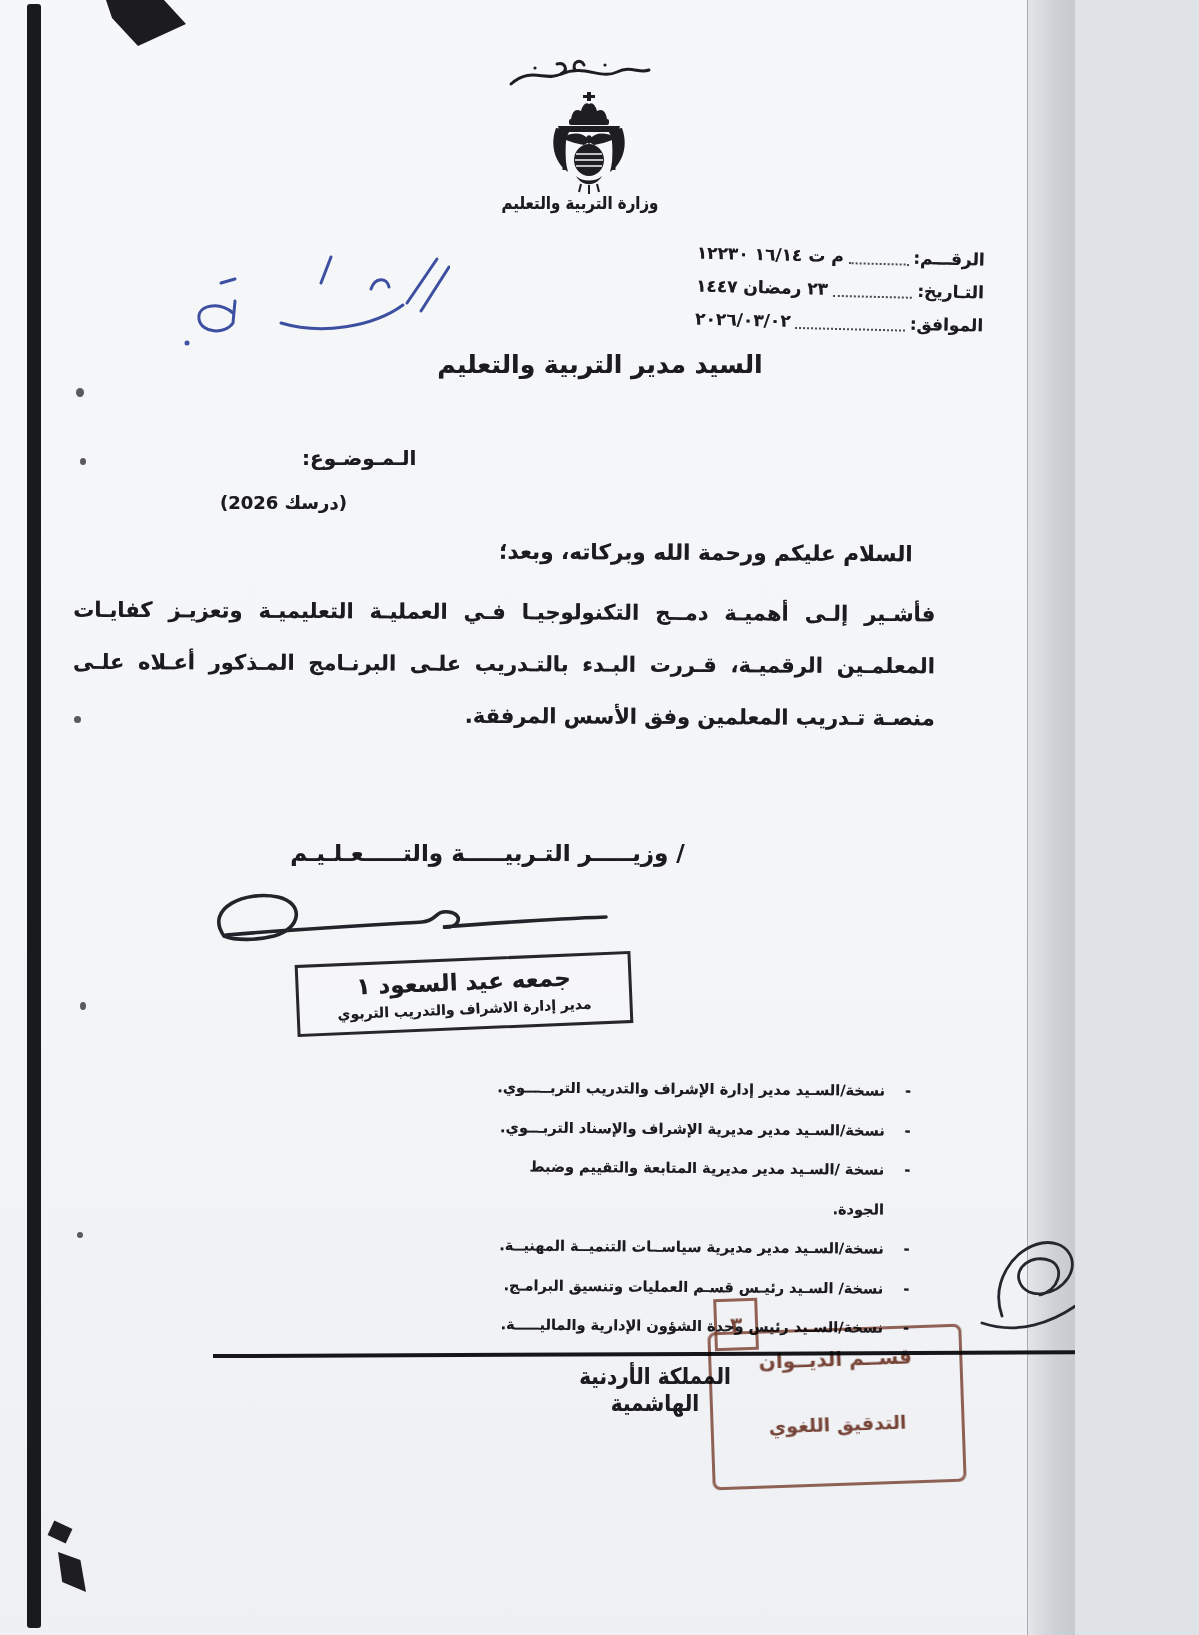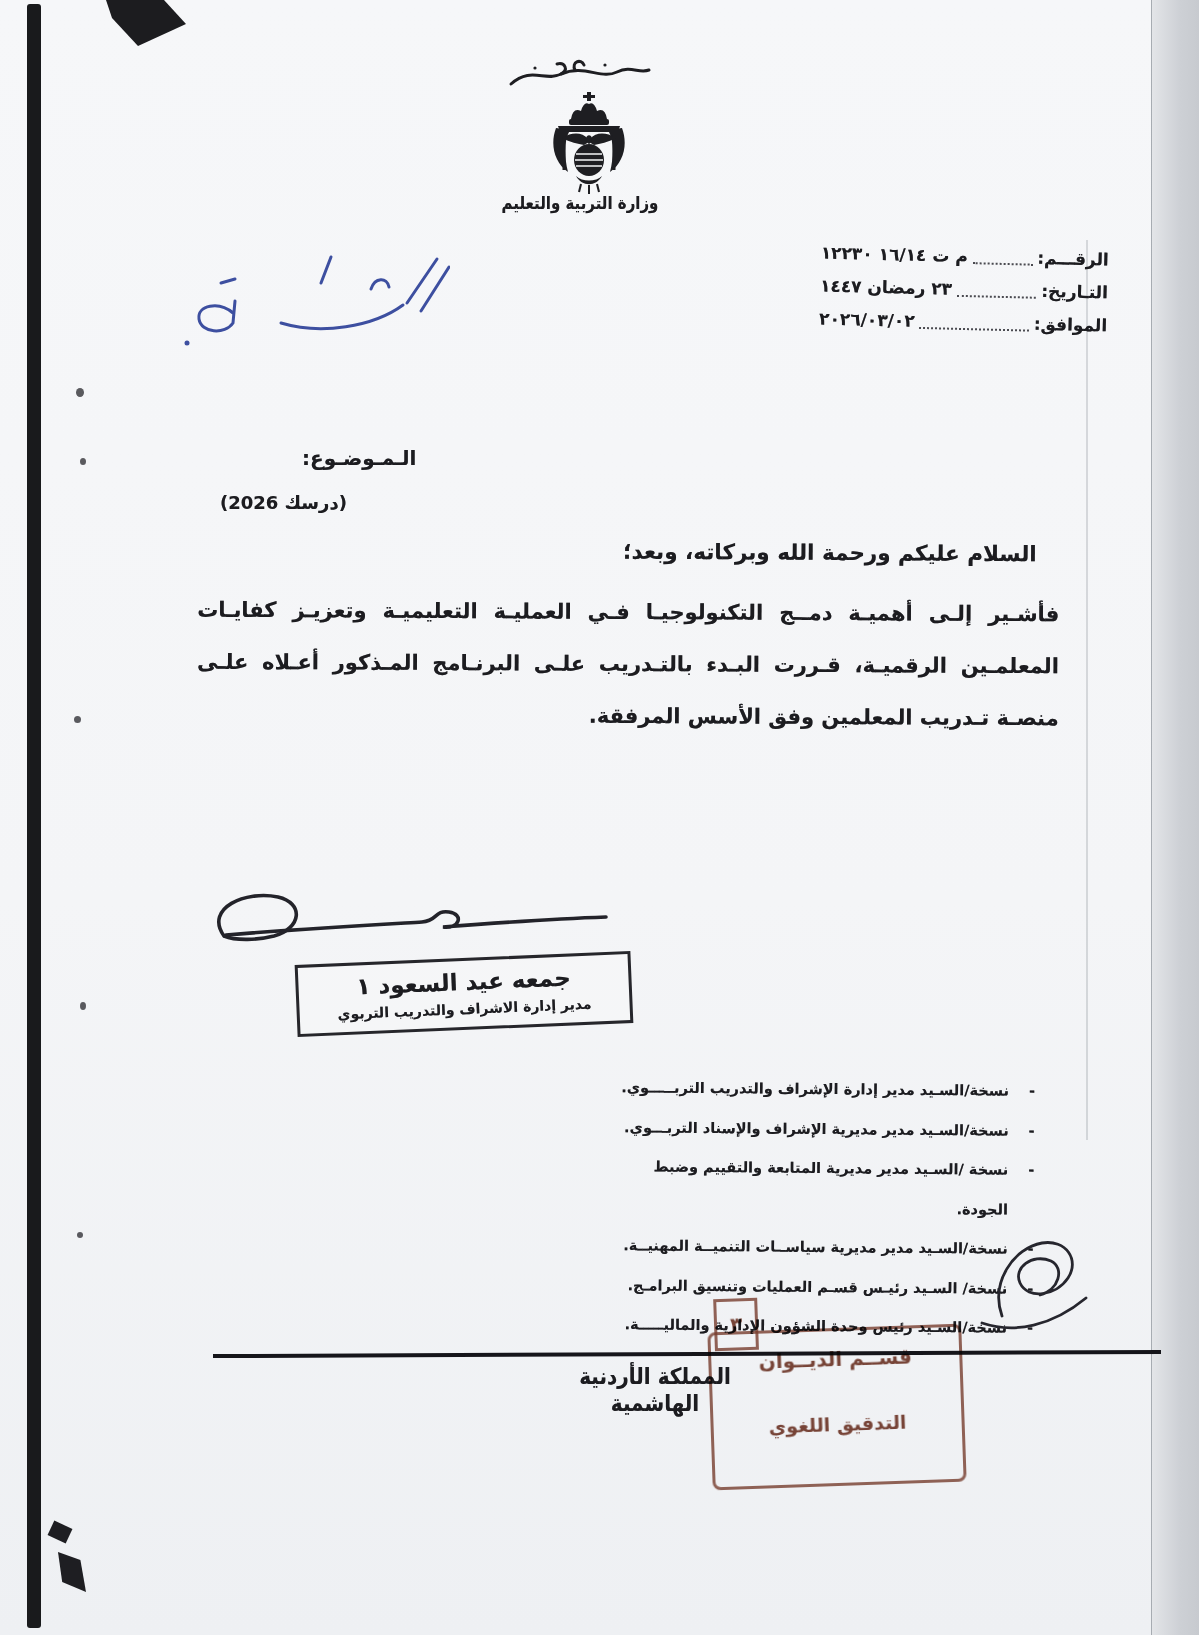--- a/index.html
+++ b/index.html
@@ -1,16 +1,16 @@
 <!DOCTYPE html>
 <html lang="ar"><head>
 <meta charset="utf-8">
 <style>
   html,body{margin:0;padding:0;background:#dfe2e6;}
-  .page{position:relative;width:1199px;height:1635px;overflow:hidden;direction:rtl;
+  .page{position:relative;width:1075px;height:1635px;overflow:hidden;direction:rtl;
         background:linear-gradient(180deg,#f6f7f9 0%,#f4f5f7 55%,#eef0f3 100%);
         font-family:"DejaVu Sans",sans-serif;color:#1c1c20;}
   .abs{position:absolute;}
   .ink{color:#1c1c20;text-shadow:0 0 .6px rgba(25,25,30,.5);}
   .b{font-weight:bold;}
   .center{text-align:center;}
   
   .ref-block{width:288px;transform:rotate(1.4deg);font-size:17px;font-weight:bold;}
   .ref-row{display:flex;align-items:flex-end;line-height:33px;}
   .ref-label{white-space:nowrap;}
@@ -141,29 +141,31 @@
       <path d="M314 24 L286 68"></path>
       <path d="M236 46 C240 34 252 34 254 44"></path>
       <path d="M196 14 L186 40"></path>
       <path d="M268 62 C238 84 186 92 146 80"></path>
       <path d="M98 70 C84 58 62 62 64 76 C66 90 90 92 98 80 L100 58"></path>
       <path d="M86 40 L100 36"></path>
     </g>
     <circle cx="52" cy="100" r="2.5" fill="#3d4fa0"></circle>
   </svg>
 
+  <div class="abs ink b center recipient" style="left:430px;top:350px;width:340px;">السيد مدير التربية والتعليم</div>
 
   <div class="abs ink b subject-label" style="left:302px;top:446px;">الـمـوضـوع:</div>
   <div class="abs ink b subject-value" style="left:220px;top:492px;">(درسك 2026)</div>
 
   <div class="abs ink b greeting" style="right:162px;top:540px;">السلام عليكم ورحمة الله وبركاته، وبعد؛</div>
 
   <div class="abs ink b body-par" style="right:140px;top:586px;">فأشـير إلـى أهميـة دمــج التكنولوجيـا فـي العمليـة التعليميـة وتعزيـز كفايـات المعلمـين الرقميـة، قـررت البـدء بالتـدريب علـى البرنـامج المـذكور أعـلاه علـى منصـة تـدريب المعلمين وفق الأسس المرفقة.</div>
 
 
+  <div class="abs ink b center signatory" style="left:260px;top:840px;width:455px;">/ وزيـــــر التـربيـــــة والتـــــعـلـيـم</div>
 
   <svg class="abs" style="left:202px;top:888px;" width="415" height="72" viewBox="0 0 415 72">
     <g stroke="#23232a" stroke-width="3.6" fill="none" stroke-linecap="round">
       <path d="M22 48 C2 20 44 2 76 9 C102 15 100 40 72 48 C56 52 34 53 22 48"></path>
       <path d="M24 47 C110 40 186 36 220 34 C236 33 232 22 247 24 C262 26 258 41 241 39 C280 36 348 31 404 29"></path>
     </g>
   </svg>
 
   <div class="abs name-stamp ink" style="left:296px;top:958px;">
     <div class="nm">جمعه عيد السعود ١</div>

